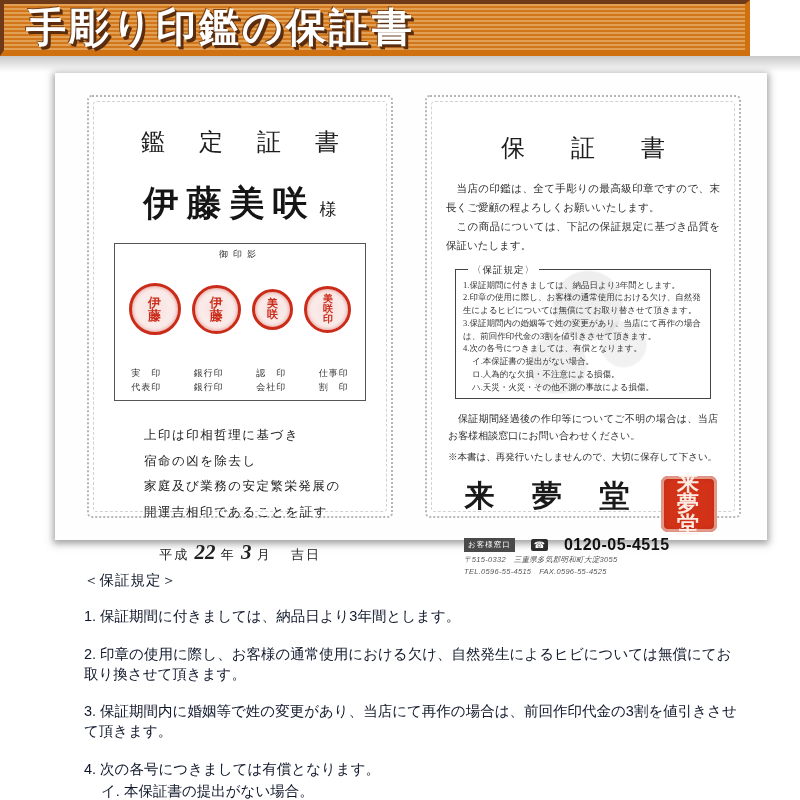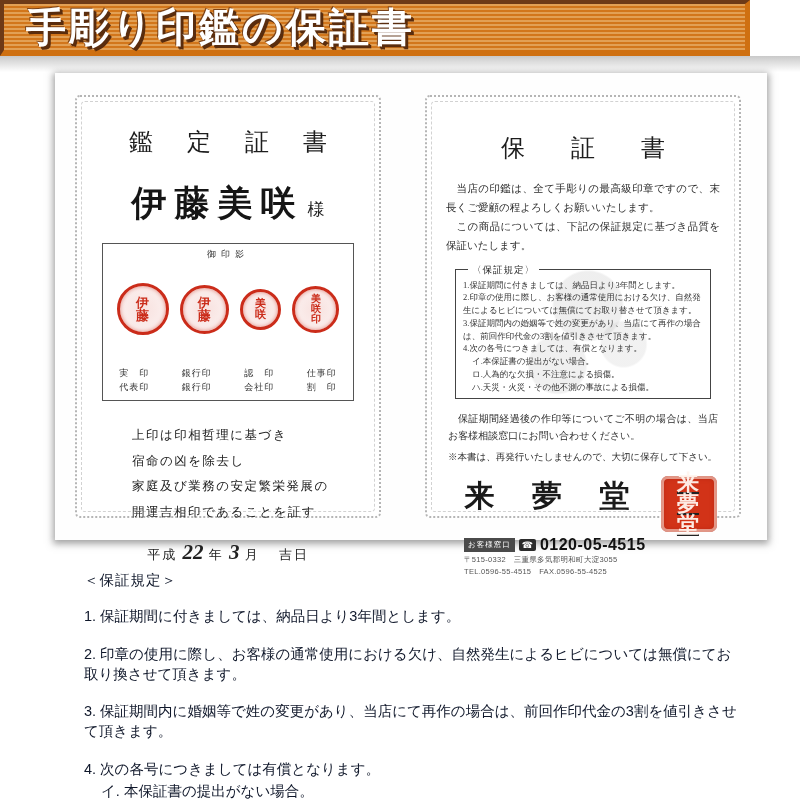--- a/index.html
+++ b/index.html
@@ -23,21 +23,21 @@
   }
   .band{
     position:absolute;left:0;top:56px;width:800px;height:16px;
     background:linear-gradient(180deg,#c9c9c9,#ffffff);
   }
   
   .photo{
     position:absolute;left:55px;top:73px;width:712px;height:467px;
     background:#fefefe;box-shadow:0 2px 7px 2px rgba(90,90,90,.55);
     display:flex;justify-content:space-between;
-    padding:22px 26px 18px 20px;box-sizing:border-box;
+    padding:22px 26px 18px 32px;box-sizing:border-box;
   }
   .cert{
     background:#ffffff;border:2px dotted #b5b5b5;border-radius:5px;
     box-sizing:border-box;position:relative;
   }
   .cert-inner{
     position:absolute;inset:4px;border:1px dashed #d2d2d2;border-radius:4px;
     padding:10px 14px;box-sizing:border-box;
     font-family:"Liberation Serif","DejaVu Serif",serif;color:#222;
   }
@@ -109,37 +109,36 @@
   }
   .rules-box .sub{margin-left:9px;}
   .post-note{margin:11px 2px 0;font-size:10px;line-height:1.7;text-indent:1em;text-align:justify;color:#2b2b2b;}
   .re-note{margin:7px 2px 0;font-size:9.5px;color:#2b2b2b;}
   .store-row{display:flex;align-items:flex-start;justify-content:center;gap:16px;margin-top:12px;}
   .store-name{font-size:30px;letter-spacing:15px;text-indent:15px;color:#1a1a1a;font-weight:bold;}
   .store-seal{
     width:56px;height:56px;background:#d23318;border-radius:7px;
     display:flex;align-items:center;justify-content:center;
     box-shadow:inset 0 0 0 3px rgba(255,240,232,.55),inset 0 0 6px rgba(120,10,0,.6);
-    text-decoration:underline;
   }
   .store-seal span{
     display:inline-block;width:1.05em;word-break:break-all;line-height:.95;
     font-size:22px;font-weight:bold;color:rgba(255,244,238,.95);
     font-family:"Liberation Serif","DejaVu Serif",serif;
   }
   .contact{margin-top:4px;margin-left:18px;font-family:"Liberation Sans",sans-serif;}
-  .contact-line1{display:flex;align-items:center;gap:4px;}
+  .contact-line1{display:flex;align-items:center;gap:16px;}
   .contact-badge{
     background:#4a4a4a;color:#fff;font-size:7.5px;padding:2px 4px;letter-spacing:1px;
   }
   .freedial{
     background:#2b2b2b;color:#fff;font-size:9px;padding:1px 3px;border-radius:2px;
   }
   .contact-phone{font-size:16px;font-weight:bold;color:#111;letter-spacing:.5px;}
-  .contact-small{font-size:7.5px;color:#555;line-height:1.45;margin-top:1px;letter-spacing:.3px;}
+  .contact-small{font-size:7.5px;color:#555;line-height:1.45;margin-top:1px;letter-spacing:.3px;font-style:italic;}
   
   .rules-section{
     position:absolute;left:84px;top:570px;width:660px;
     font-size:14.5px;line-height:1.4;color:#0f172a;
   }
   .rules-heading{margin:0 0 16px 0;letter-spacing:1px;}
   .rules-item{margin:0 0 17px 0;}
   .rules-item:last-of-type{margin-bottom:2px;}
   .rules-sublist{margin:0 0 0 17px;}
   .rules-subitem{margin:0;}

